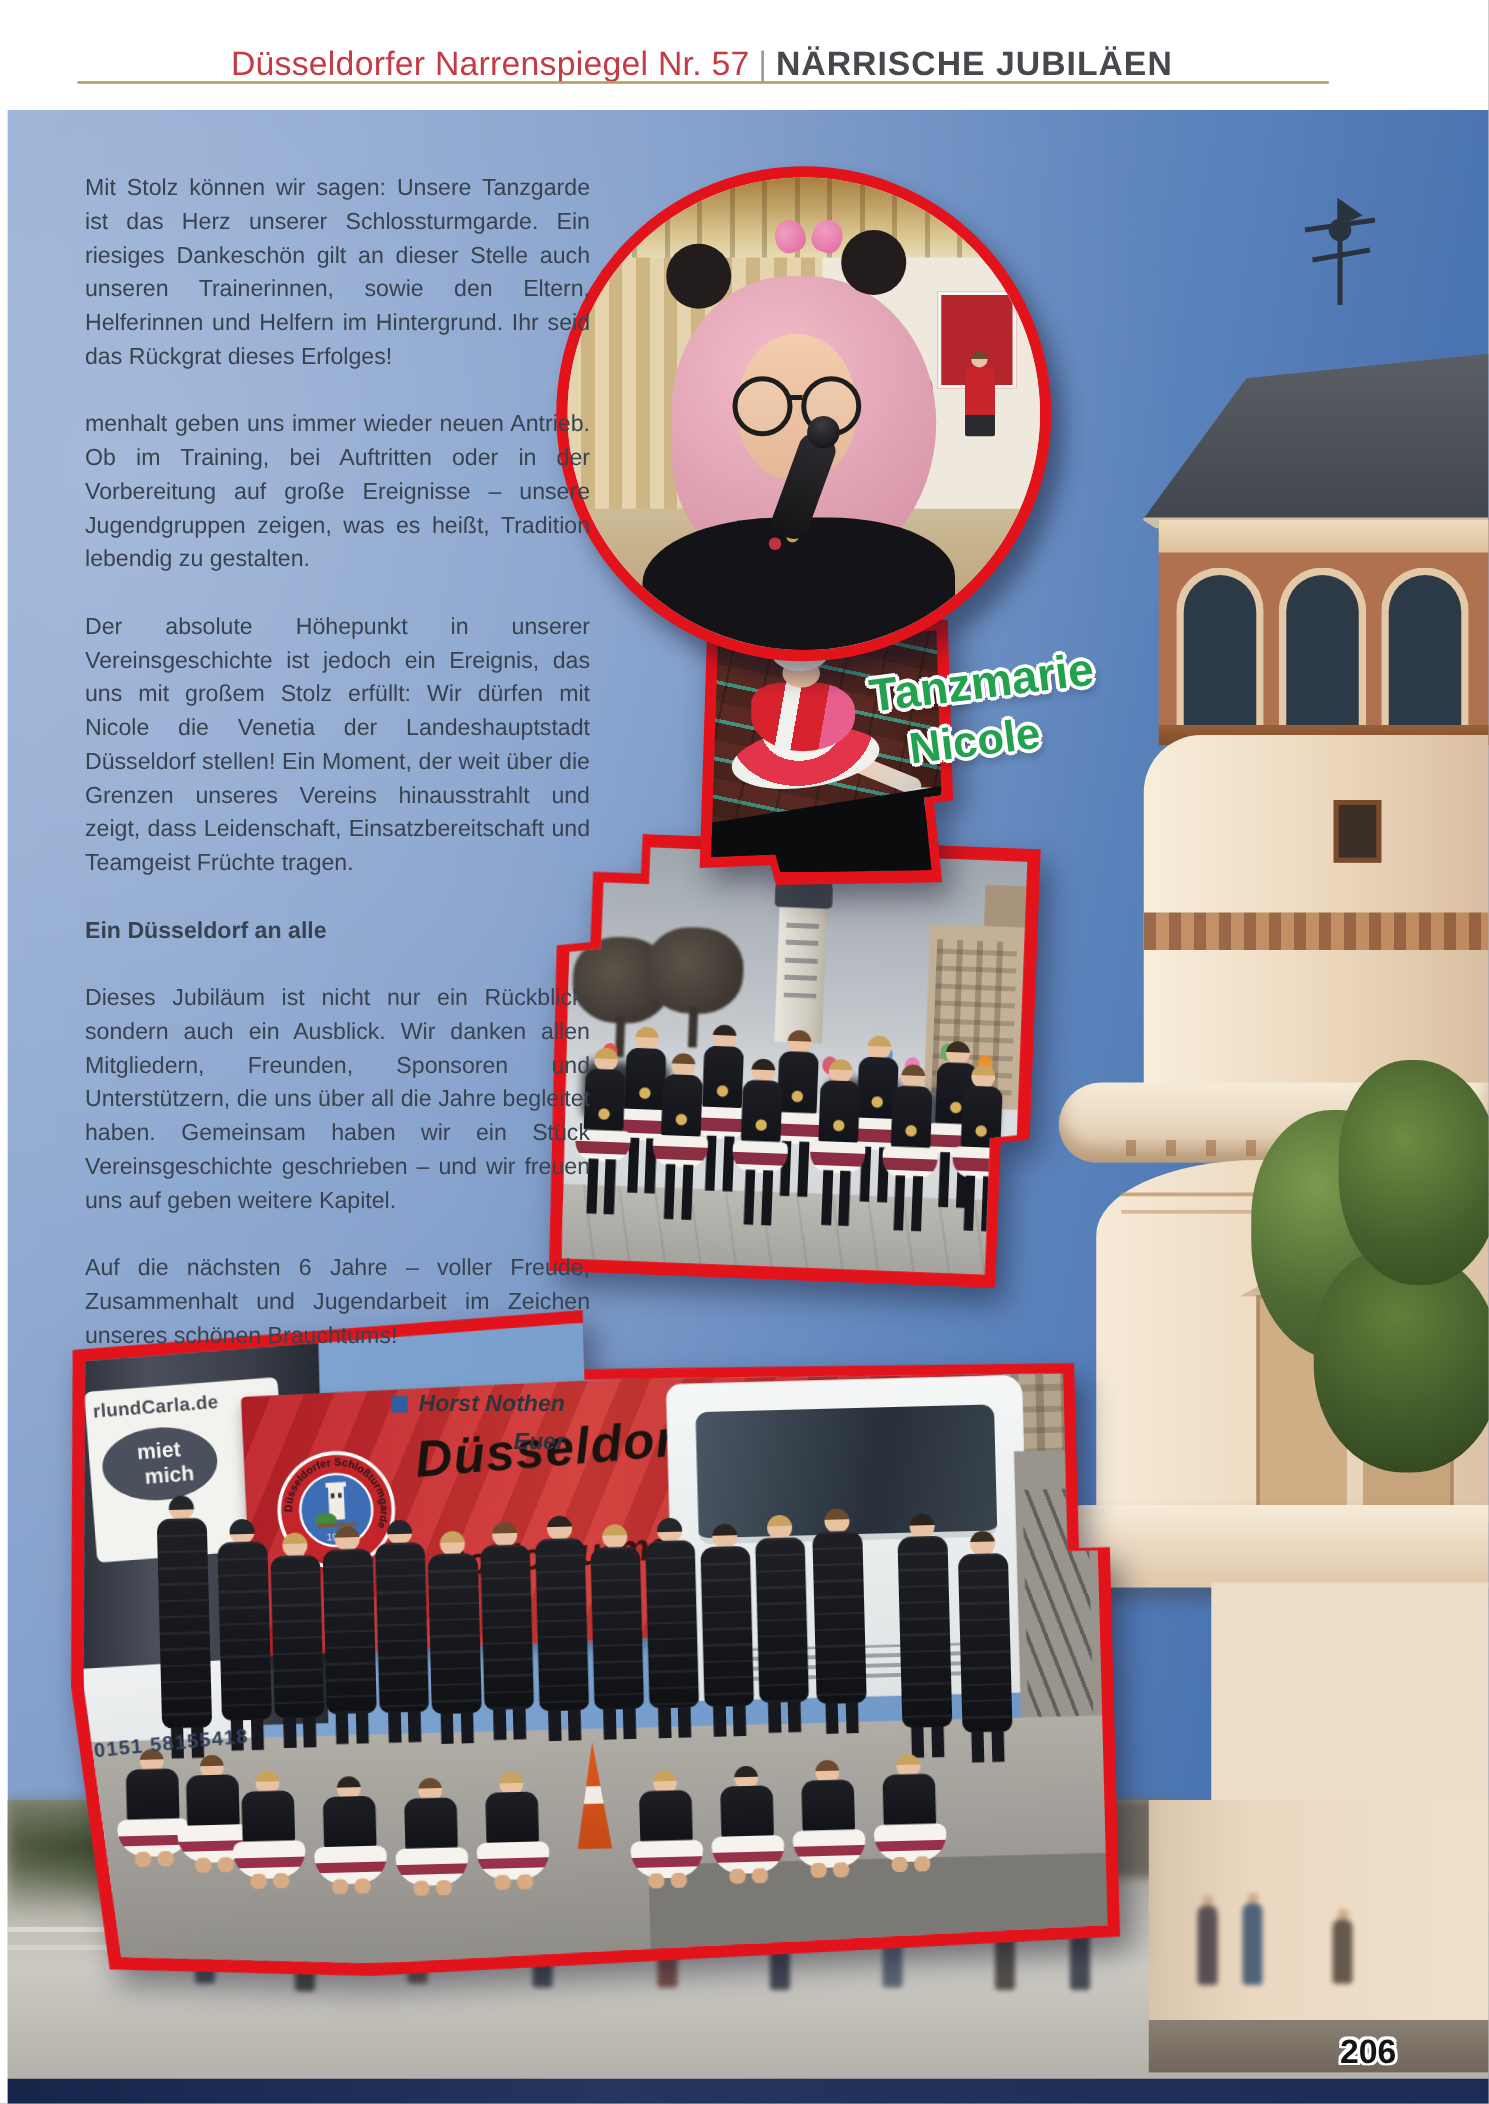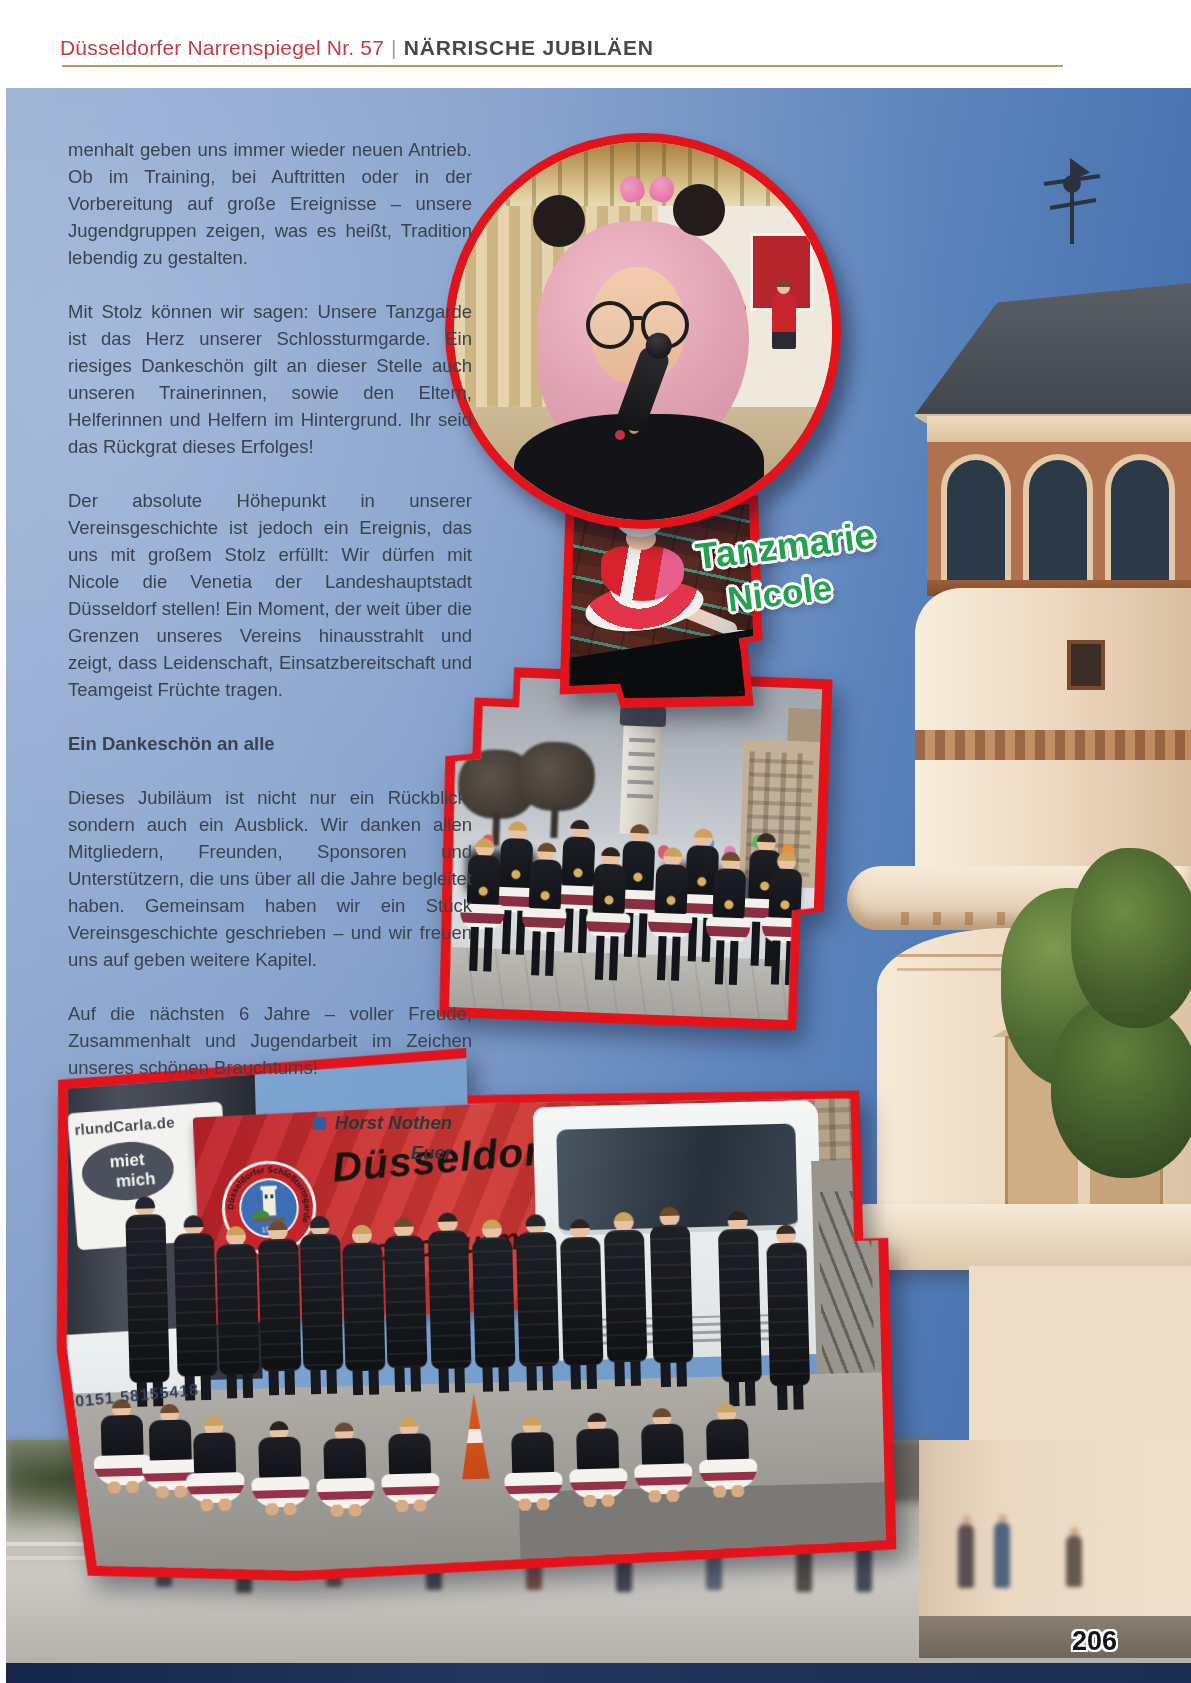--- a/index.html
+++ b/index.html
@@ -1,22 +1,22 @@
 <!DOCTYPE html>
 <html><head>
 <meta charset="utf-8">
 <style>
   html,body{margin:0;padding:0;background:#888;}
   .page{position:relative;width:1191px;height:1683px;background:#fff;overflow:hidden;
         font-family:"Liberation Sans",sans-serif;margin:0 auto;}
   i{display:block;}
 
   
-  .header{position:absolute;top:36px;left:60px;right:128px;text-align:left;z-index:9;
-          font-size:21px;letter-spacing:.2px;white-space:nowrap;}
+  .header{position:absolute;top:36px;left:60px;right:128px;text-align:center;z-index:9;
+          font-size:27px;letter-spacing:.2px;white-space:nowrap;}
   .hdr-journal{color:#c53a44;}
   .hdr-sep{color:#9a9da0;font-weight:300;padding:0 7px;}
   .hdr-section{color:#45494e;font-weight:bold;letter-spacing:.8px;}
   .gold-rule{position:absolute;top:65px;left:62px;width:1001px;height:2px;background:#b49a5b;z-index:9;}
 
   
   .bg{position:absolute;left:6px;right:0;top:88px;bottom:0;z-index:1;overflow:hidden;}
   .sky{position:absolute;inset:0;
        background:radial-gradient(ellipse at 8% 18%, rgba(255,255,255,.25), transparent 55%),
                   linear-gradient(100deg,#8ba6cf 0%,#7b99c8 35%,#5f86bd 62%,#446fae 88%);}
@@ -673,24 +673,24 @@
     <div class="pc-body"></div>
     <div class="pc-mic"></div>
   </div>
 
   <div class="tanzmarie">
     <span class="tz1">Tanzmarie</span>
     <span class="tz2">Nicole</span>
   </div>
 
   <div class="article">
+    <p>Mit Stolz können wir sagen: Unsere Tanzgarde ist das Herz unserer Schlossturmgarde. Ein riesiges Dankeschön gilt an dieser Stelle auch unseren Trainerinnen, sowie den Eltern, Helferinnen und Helfern im Hintergrund. Ihr seid das Rückgrat dieses Erfolges!</p>
     <p>menhalt geben uns immer wieder neuen Antrieb. Ob im Training, bei Auftritten oder in der Vorbereitung auf große Ereignisse – unsere Jugendgruppen zeigen, was es heißt, Tradition lebendig zu gestalten.</p>
-    <p>Mit Stolz können wir sagen: Unsere Tanzgarde ist das Herz unserer Schlossturmgarde. Ein riesiges Dankeschön gilt an dieser Stelle auch unseren Trainerinnen, sowie den Eltern, Helferinnen und Helfern im Hintergrund. Ihr seid das Rückgrat dieses Erfolges!</p>
     <p>Der absolute Höhepunkt in unserer Vereinsgeschichte ist jedoch ein Ereignis, das uns mit großem Stolz erfüllt: Wir dürfen mit Nicole die Venetia der Landeshauptstadt Düsseldorf stellen! Ein Moment, der weit über die Grenzen unseres Vereins hinausstrahlt und zeigt, dass Leidenschaft, Einsatzbereitschaft und Teamgeist Früchte tragen.</p>
-    <p class="subhead">Ein Dankeschön an alle</p>
+    <p class="subhead">Ein Düsseldorf an alle</p>
     <p>Dieses Jubiläum ist nicht nur ein Rückblick, sondern auch ein Ausblick. Wir danken allen Mitgliedern, Freunden, Sponsoren und Unterstützern, die uns über all die Jahre begleitet haben. Gemeinsam haben wir ein Stück Vereinsgeschichte geschrieben – und wir freuen uns auf geben weitere Kapitel.</p>
     <p>Auf die nächsten 6 Jahre – voller Freude, Zusammenhalt und Jugendarbeit im Zeichen unseres schönen Brauchtums!</p>
     <div class="sig">
       <span class="row"><span class="sq"></span><span>Horst Nothen</span></span>
       <span class="row">Euer</span>
     </div>
   </div>
 
   <div class="page-num">206</div>
 </div>

